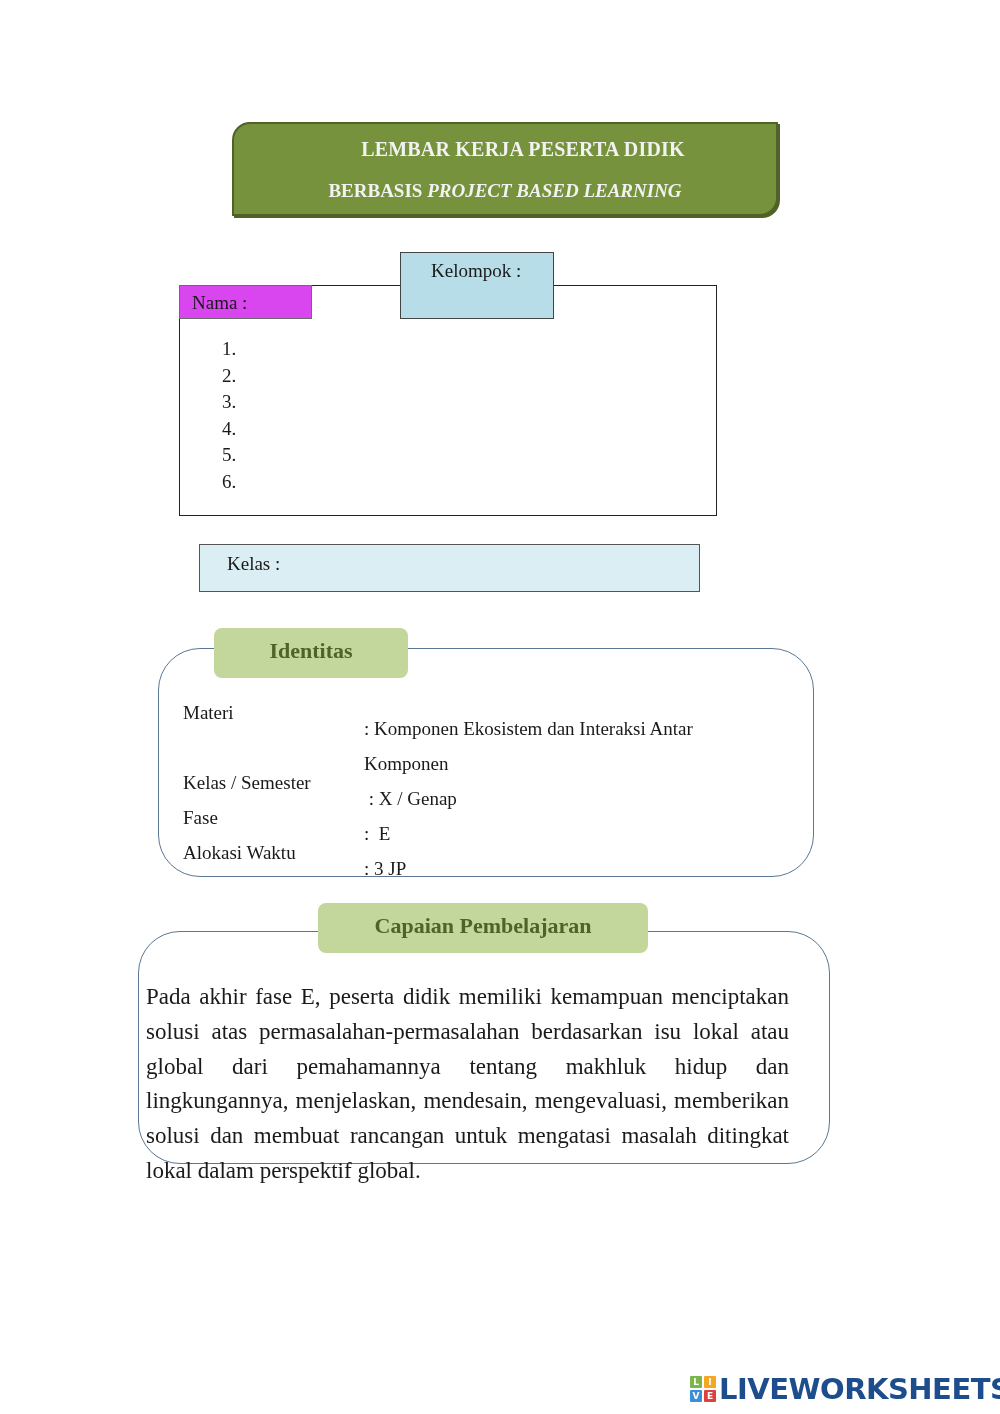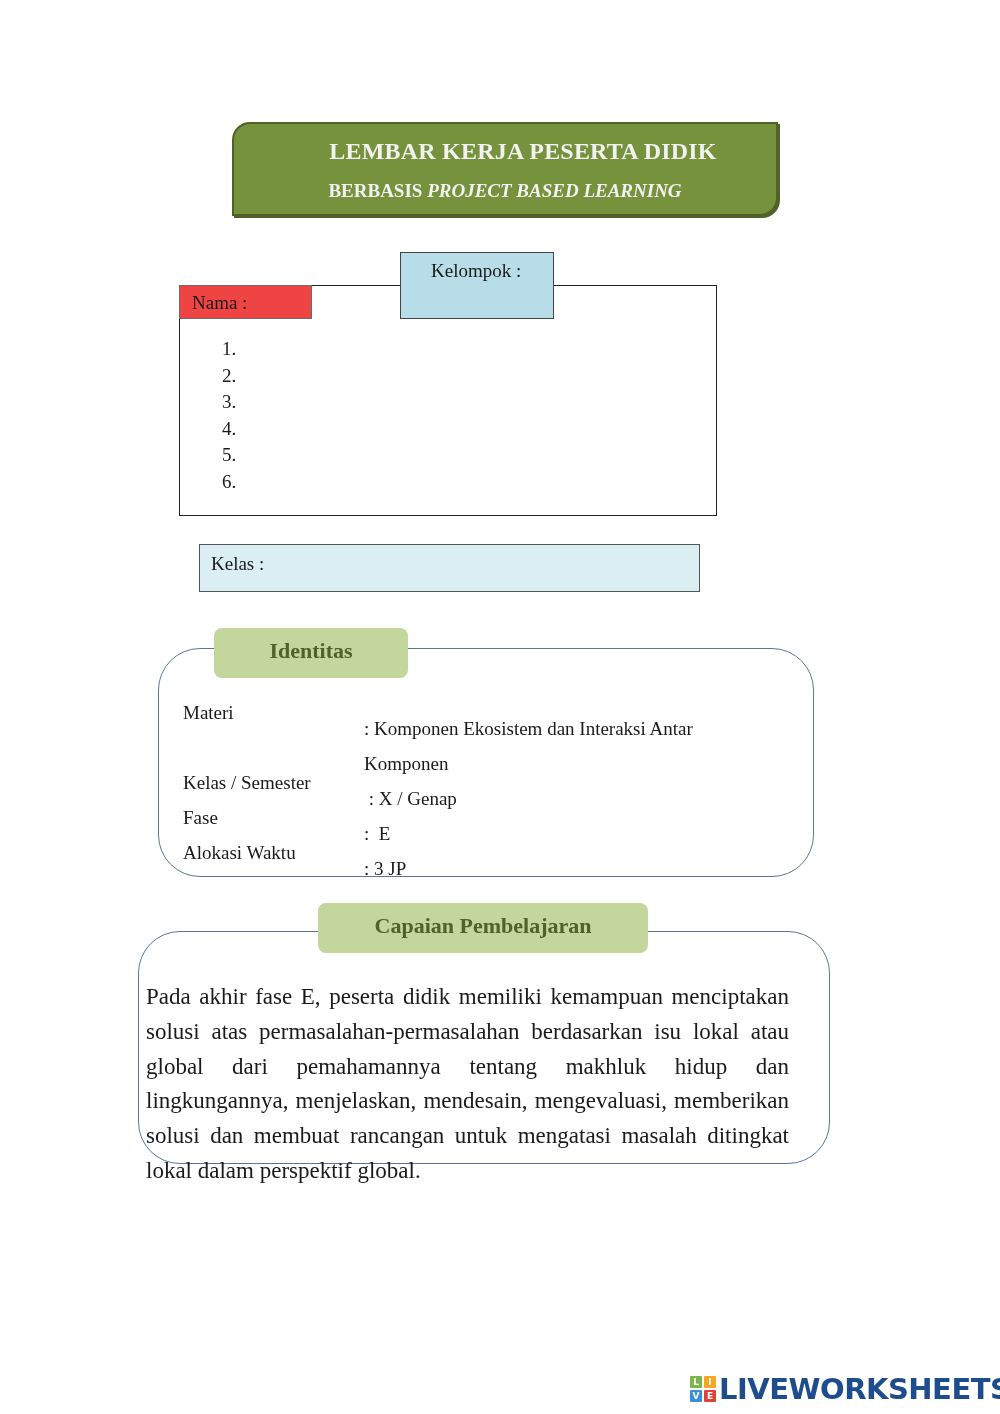--- a/index.html
+++ b/index.html
@@ -4,35 +4,35 @@
 <style>
   html, body { margin:0; padding:0; }
   body { width:1000px; height:1414px; background:#ffffff; position:relative; overflow:hidden;
          font-family:"Liberation Serif", "DejaVu Serif", serif; color:#1a1a1a; }
   .abs { position:absolute; }
 
   
   .header { left:232px; top:122px; width:542px; height:90px; background:#76923c;
             border:2px solid #4f6228; border-radius:18px 0 18px 0;
             box-shadow: 2px 2px 0 #4f6228; color:#f2f2f2; text-align:center; font-weight:bold; }
-  .header .l1 { position:absolute; left:0; right:0; top:14px; font-size:24px; letter-spacing:0.2px;padding-left:36px; }
+  .header .l1 { position:absolute; left:0; right:0; top:14px; font-size:20px; letter-spacing:0.2px;padding-left:36px; }
   .header .l2 { position:absolute; left:0; right:0; top:56px; font-size:19px; }
   .header .l2 i { font-style:italic; }
 
   
   .namebox { left:179px; top:285px; width:538px; height:231px; border:1.5px solid #222; box-sizing:border-box; }
-  .nama-label { left:179px; top:285px; width:133px; height:34px; background:#ef4444; border:1px solid #6b6b6b;
+  .nama-label { left:179px; top:285px; width:133px; height:34px; background:#d946ef; border:1px solid #6b6b6b;
                 box-sizing:border-box; font-size:19px; padding:6px 16px 0 12px; }
   .kelompok { left:400px; top:252px; width:154px; height:67px; background:#b6dde8; border:1.5px solid #444;
               box-sizing:border-box; font-size:19px; padding:7px 0 0 30px; }
   .namelist { left:222px; top:336px; font-size:19px; line-height:26.6px; margin:0; padding:0; list-style:none; }
 
   
   .kelas { left:199px; top:544px; width:501px; height:48px; background:#daeef3; border:1.5px solid #555;
-           box-sizing:border-box; font-size:19px; padding:8px 0 0 11px; }
+           box-sizing:border-box; font-size:19px; padding:8px 0 0 27px; }
 
   
   .rbox { border:1.3px solid #5b7793; border-radius:42px; box-sizing:border-box; background:#fff; }
   .tag { background:#c3d69b; border-radius:8px; color:#4f6228; font-weight:bold; font-size:22px;
          text-align:center; box-sizing:border-box; }
 
   .ident-box { left:158px; top:648px; width:656px; height:229px; }
   .ident-tag { left:214px; top:628px; width:194px; height:50px; line-height:46px; }
   .ident-row { position:absolute; font-size:19px; }
   .ident-key { left:183px;text-align:right; }

